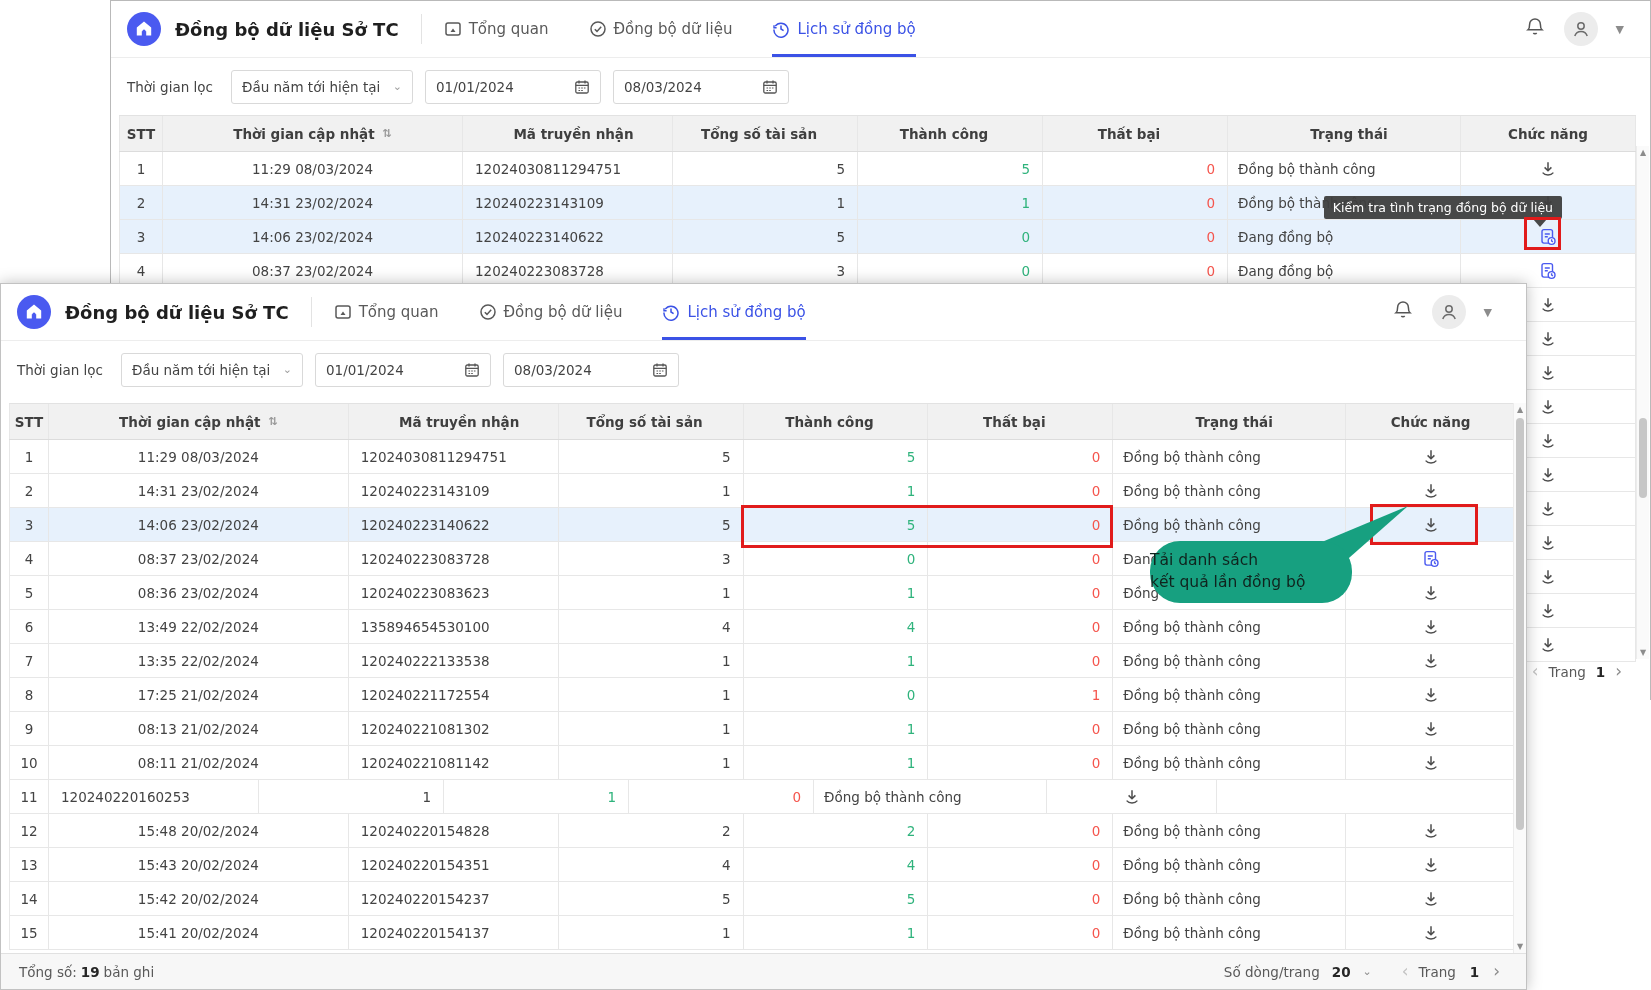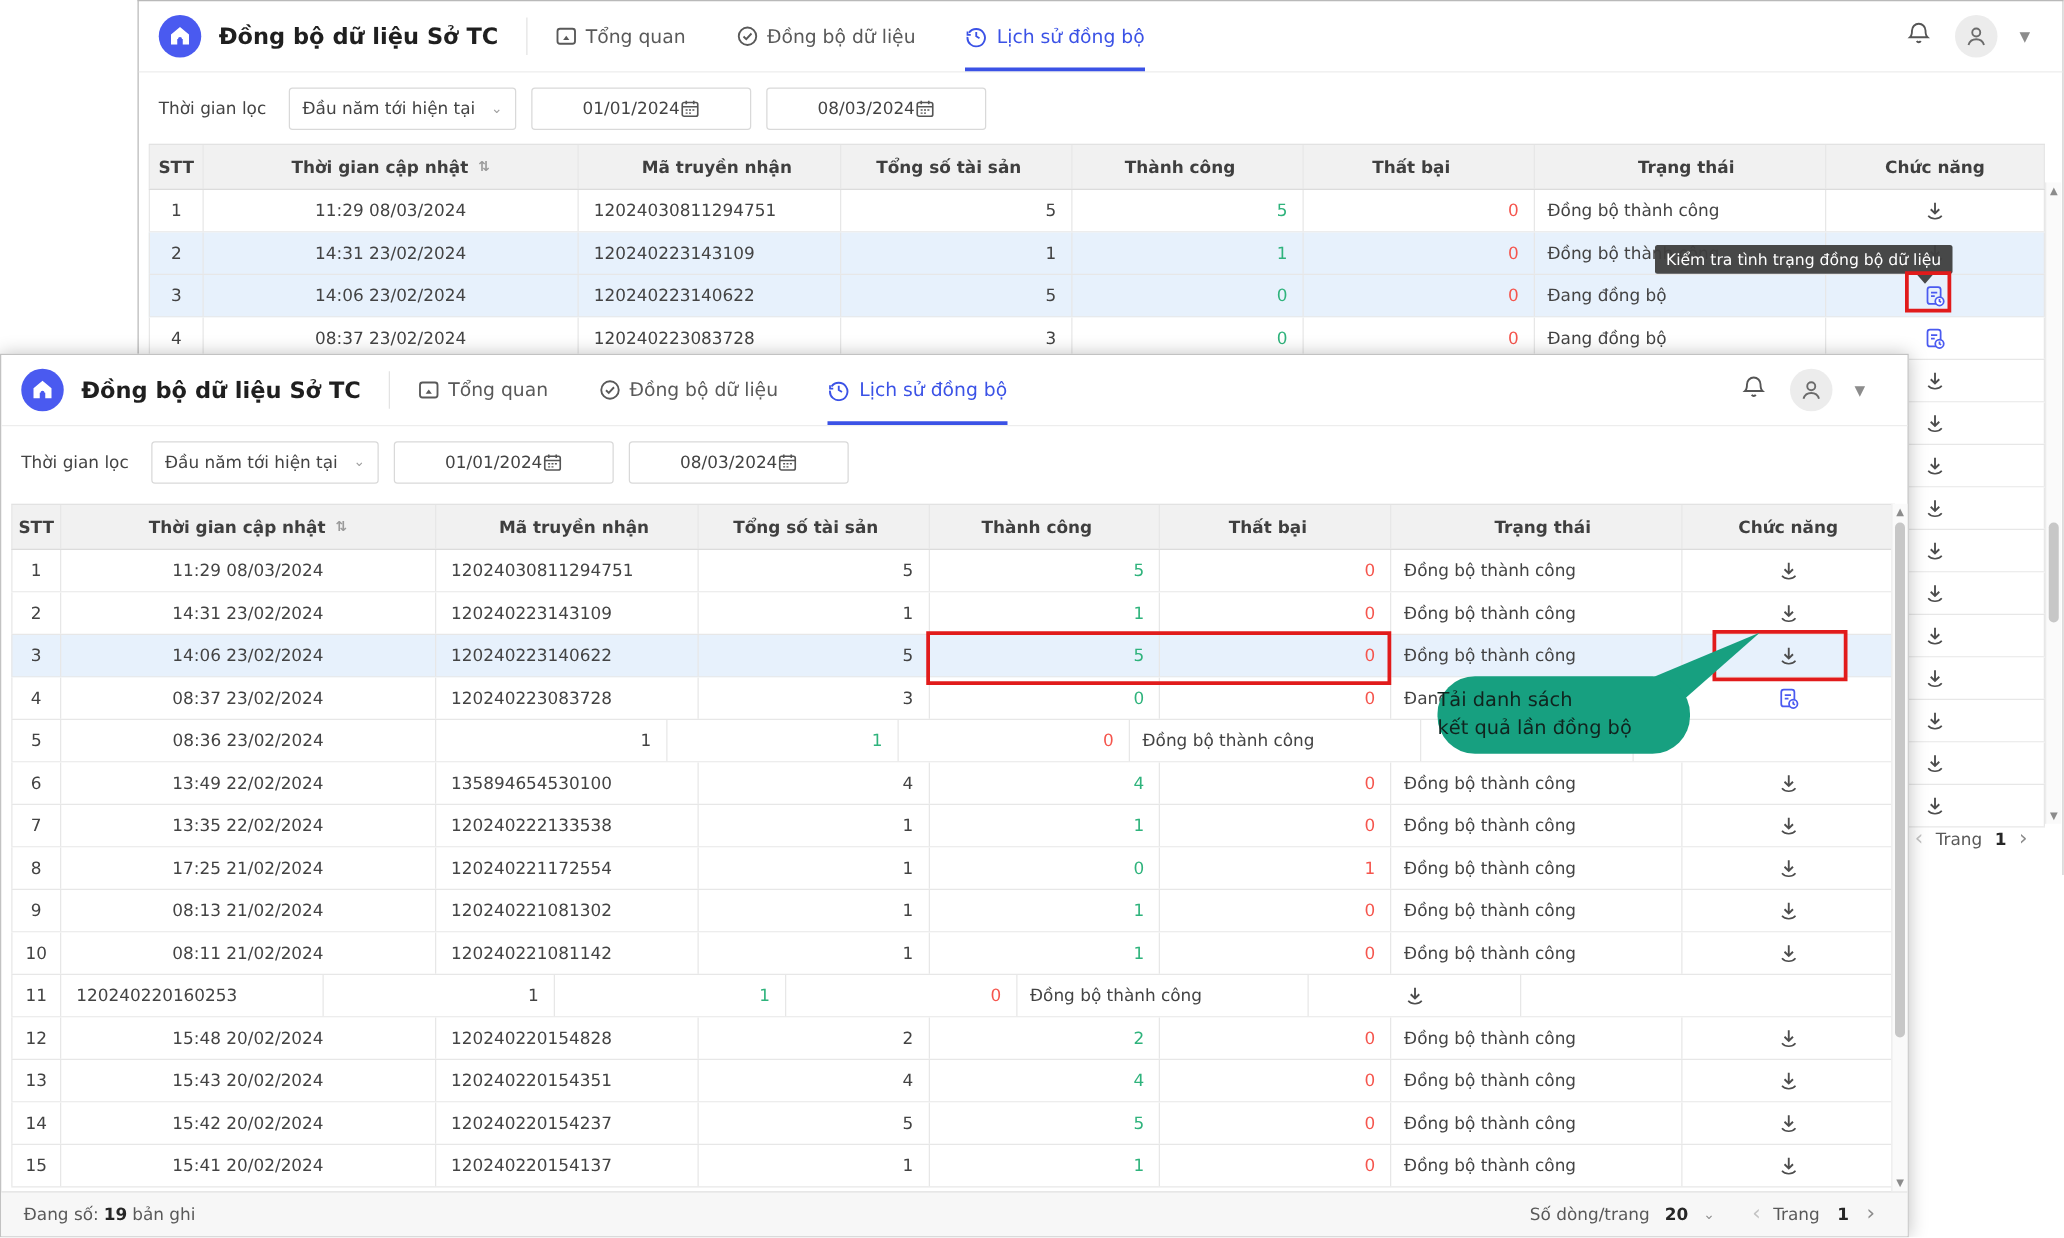--- a/index.html
+++ b/index.html
@@ -22,21 +22,21 @@
   .tab.active{color:#3b52e6;border-bottom-color:#3b52e6;font-weight:500;}
   .hdr-right{margin-left:auto;display:flex;align-items:center;gap:18px;padding-right:26px;}
   .avatar{width:34px;height:34px;border-radius:50%;background:#ececec;display:flex;align-items:center;justify-content:center;}
   .caret{font-size:11px;color:#8c8c8c;}
 
   
   .filter-row{display:flex;align-items:center;height:57px;padding-left:16px;gap:12px;}
   .filter-label{font-size:13.5px;color:#434343;margin-right:6px;white-space:nowrap;}
   .select,.date-input{height:34px;border:1px solid #d9d9d9;border-radius:3px;display:flex;align-items:center;font-size:13.5px;color:#434343;background:#fff;box-sizing:border-box;padding:0 10px;}
   .select{width:182px;justify-content:space-between;}
-  .date-input{width:176px;justify-content:center;}
+  .date-input{width:176px;justify-content:space-between;}
   .select .sel-caret{color:#9c9c9c;font-size:11px;}
 
   
   .tbl{position:absolute;background:#fff;}
   .tr{display:flex;border-bottom:1px solid #e7e7e7;background:#fff;}
   .tr.head{background:#f1f1f1;border-top:1px solid #e2e2e2;border-bottom:1px solid #dcdcdc;justify-content:center;}
   .tr.hl{background:#e7f1fc;}
   .td{box-sizing:border-box;border-right:1px solid #e7e7e7;display:flex;align-items:center;font-size:13.5px;color:#434343;height:33px;overflow:hidden;white-space:nowrap;}
   .tr.head .td{height:35px;font-weight:700;color:#3f3f3f;justify-content:center;}
   .td:first-child{border-left:1px solid #e7e7e7;}
@@ -595,20 +595,21 @@
                 <path d="M6.8 7h5M6.8 9.8h3"></path>
                 <circle cx="13.6" cy="14" r="3.4" fill="#fff"></circle>
                 <path d="M13.6 12.2V14l1.3.9"></path>
               </svg>
             </button>
           </div>
         </div>
         <div class="tr">
           <div class="td c0">5</div>
           <div class="td c1">08:36 23/02/2024</div>
+          <div class="td c2">120240223083623</div>
           <div class="td c3">1</div>
           <div class="td c4 val-ok">1</div>
           <div class="td c5 val-fail">0</div>
           <div class="td c6">Đồng bộ thành công</div>
           <div class="td c7">
             <button class="act-btn">
               <svg width="20" height="20" viewBox="0 0 20 20" fill="none" stroke="#4d4d4d" stroke-width="1.5">
                 <path d="M10 3.2v8.2M6.6 8.4l3.4 3.4 3.4-3.4"></path>
                 <path d="M4.6 13.6c1.2 1.5 3.1 2.4 5.4 2.4s4.2-.9 5.4-2.4" stroke-width="1.3"></path>
               </svg>
@@ -780,21 +781,21 @@
               <svg width="20" height="20" viewBox="0 0 20 20" fill="none" stroke="#4d4d4d" stroke-width="1.5">
                 <path d="M10 3.2v8.2M6.6 8.4l3.4 3.4 3.4-3.4"></path>
                 <path d="M4.6 13.6c1.2 1.5 3.1 2.4 5.4 2.4s4.2-.9 5.4-2.4" stroke-width="1.3"></path>
               </svg>
             </button>
           </div>
         </div>
       </div>
 
     <div class="fg-footer">
-      <span>Đang số:</span>
+      <span>Tổng số:</span>
       <b>19</b>
       <span>bản ghi</span>
       <div class="footer-right">
         <span>Số dòng/trang</span>
         <b style="font-weight:600;">20</b>
         <span class="sel-caret" style="color:#8c8c8c;font-size:11px;">⌄</span>
         <span style="width:14px;"></span>
         <div class="pager">
           <span class="pg-chev pg-prev">‹</span>
           <span>Trang</span>

